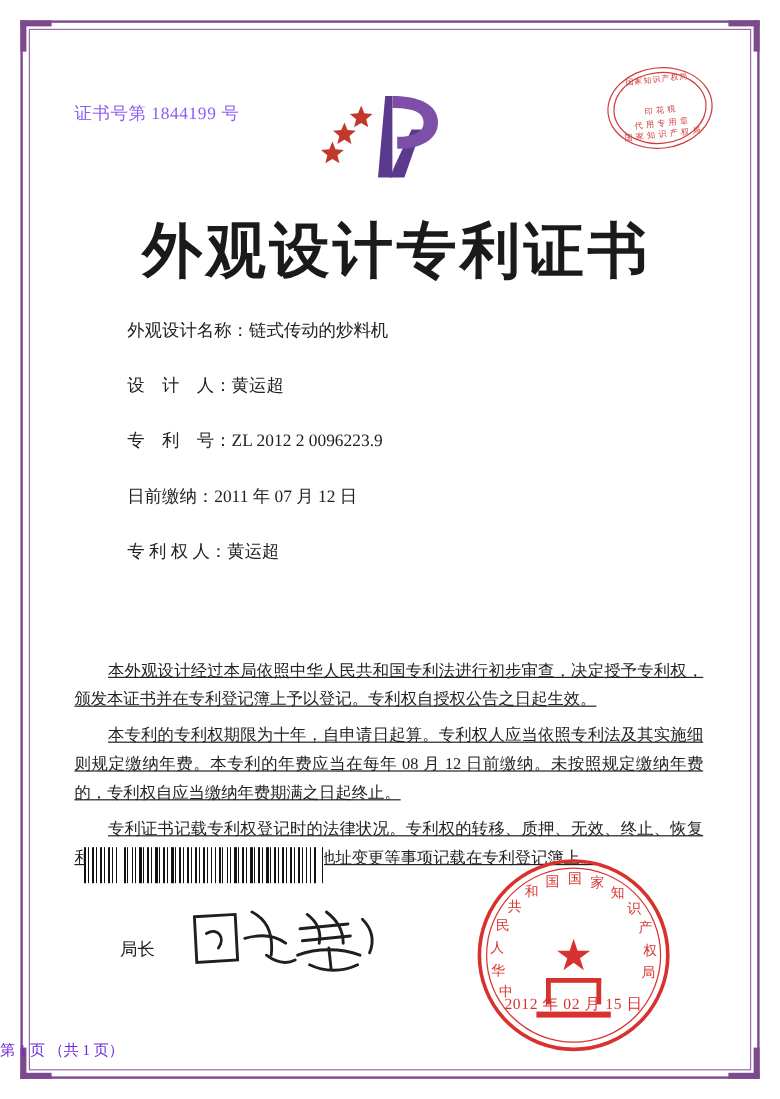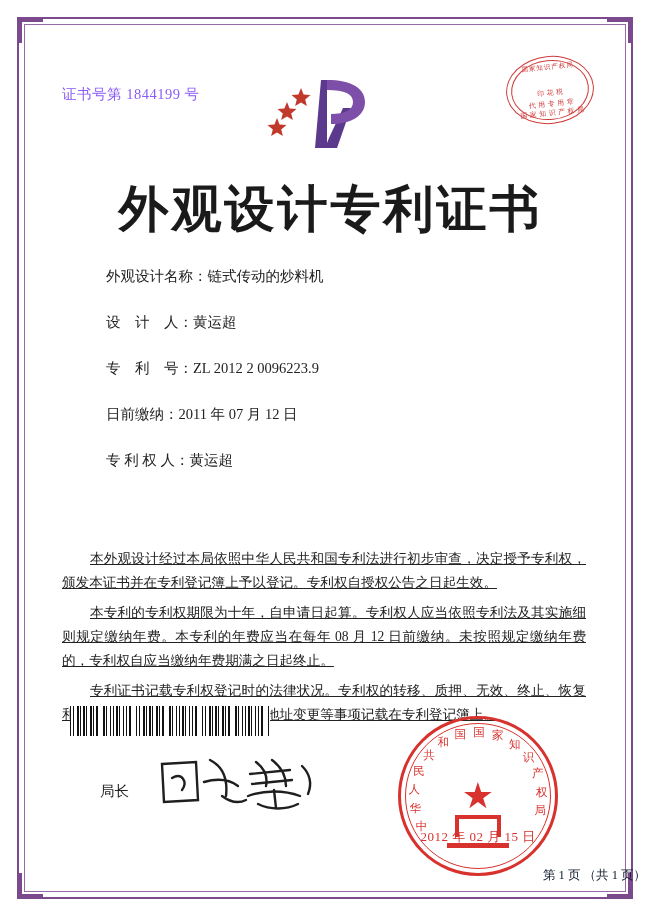--- a/index.html
+++ b/index.html
@@ -228,25 +228,25 @@
   .signature {
     position: absolute;
     left: 152px; top: 752px;
     width: 170px; height: 62px;
     color: #1f1f1f;
   }
 
   
   .footer {
     position: absolute;
-    left: 0; right: 4px;
+    left: 0; right: 16px;
     top: 867px;
-    text-align: right;
+    text-align: left;
     font-size: 12.5px;
-    color: #0f172a;
+    color: #6d28d9;
   }
 </style>
 </head>
 <body>
 
 <div class="border-outer"></div>
 <div class="border-inner"></div>
 <div class="corner tl"></div>
 <div class="corner tr"></div>
 <div class="corner bl"></div>

